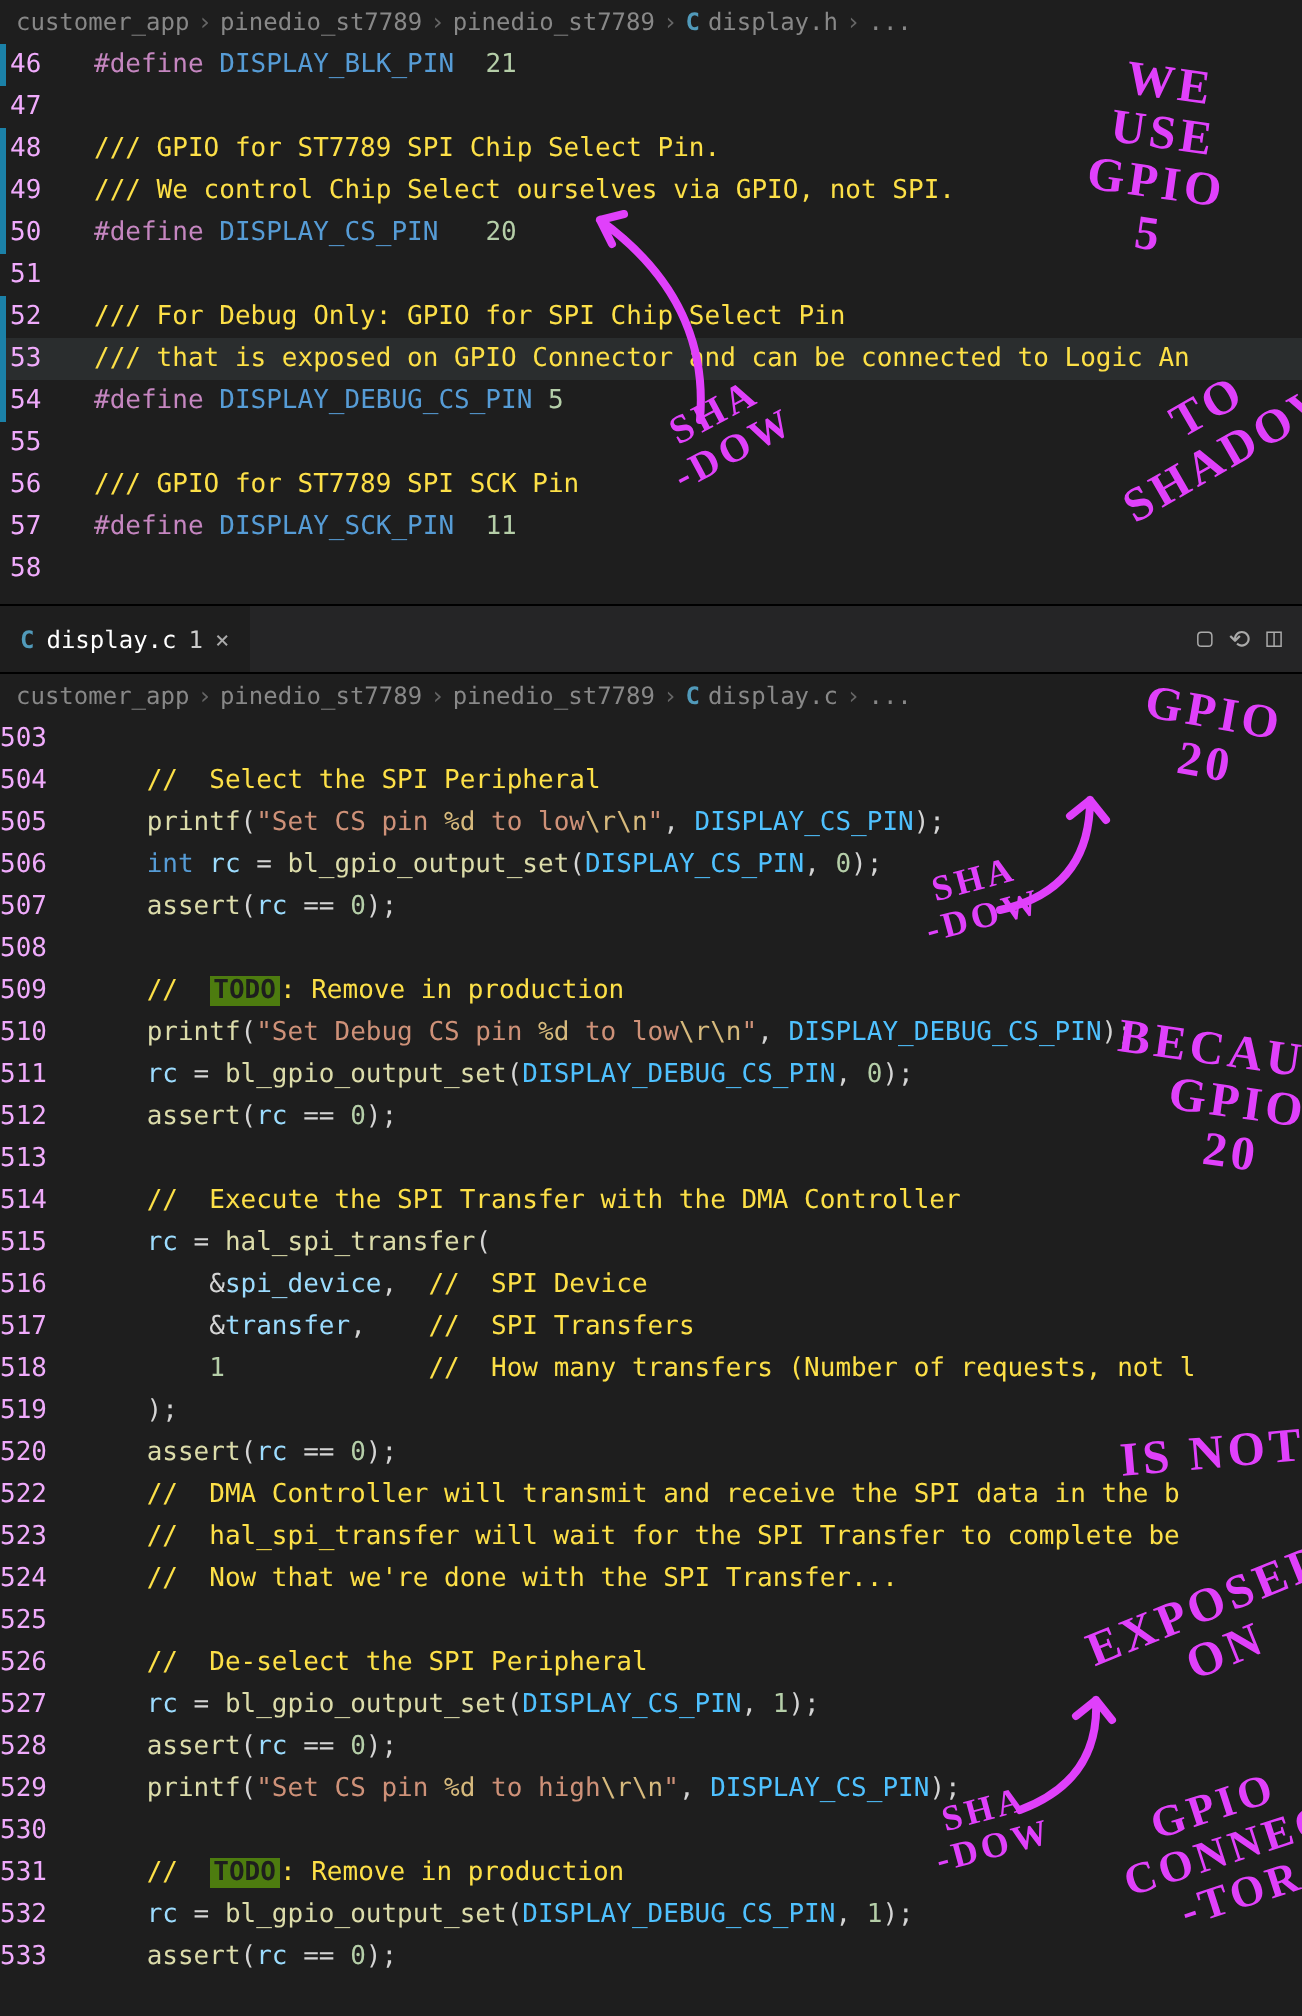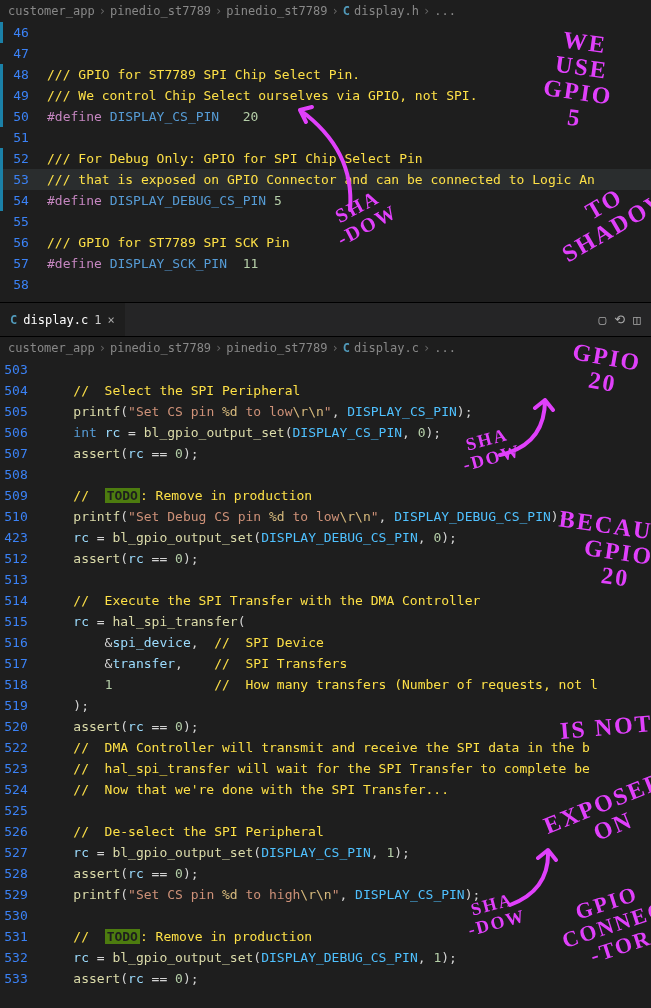--- a/index.html
+++ b/index.html
@@ -20,22 +20,22 @@
   padding: 4px 8px;
   font-size: 12px;
   color: #888;
   background: #1e1e1e;
   white-space: nowrap;
 }
 .breadcrumb .sep { color: #666; }
 .breadcrumb .c-icon { color: #519aba; font-weight: bold; }
 .gutter {
   width: 42px;
-  text-align: center;
-  color: #3b82f6;
+  text-align: left;
+  color: #f0abfc;
   padding-right: 10px;
   flex-shrink: 0;
   user-select: none;
 }
 .code-line {
   display: flex;
   min-height: 21px;
   line-height: 21px;
   white-space: pre;
 }
@@ -125,21 +125,21 @@
   <span class="sep">›</span>
   <span>pinedio_st7789</span>
   <span class="sep">›</span>
   <span class="c-icon">C</span>
   <span>display.h</span>
   <span class="sep">›</span>
   <span>...</span>
 </div>
 
 <div class="pane1" id="pane1">
-    <div class="code-line"><div class="git-bar git-mod"></div><div class="gutter">46</div></div>
+    <div class="code-line"><div class="git-bar git-mod"></div><div class="gutter">46</div><div><span class="tok-macro">#define</span><span class="tok-plain"> </span><span class="tok-macroname">DISPLAY_BLK_PIN</span><span class="tok-plain">  </span><span class="tok-num">21</span></div></div>
     <div class="code-line"><div class="git-bar git-none"></div><div class="gutter">47</div><div></div></div>
     <div class="code-line"><div class="git-bar git-mod"></div><div class="gutter">48</div><div><span class="tok-comment">/// GPIO for ST7789 SPI Chip Select Pin.</span></div></div>
     <div class="code-line"><div class="git-bar git-mod"></div><div class="gutter">49</div><div><span class="tok-comment">/// We control Chip Select ourselves via GPIO, not SPI.</span></div></div>
     <div class="code-line"><div class="git-bar git-mod"></div><div class="gutter">50</div><div><span class="tok-macro">#define</span><span class="tok-plain"> </span><span class="tok-macroname">DISPLAY_CS_PIN</span><span class="tok-plain">   </span><span class="tok-num">20</span></div></div>
     <div class="code-line"><div class="git-bar git-none"></div><div class="gutter">51</div><div></div></div>
     <div class="code-line"><div class="git-bar git-mod"></div><div class="gutter">52</div><div><span class="tok-comment">/// For Debug Only: GPIO for SPI Chip Select Pin</span></div></div>
     <div class="code-line hl-line"><div class="git-bar git-mod"></div><div class="gutter">53</div><div><span class="tok-comment">/// that is exposed on GPIO Connector and can be connected to Logic An</span></div></div>
     <div class="code-line"><div class="git-bar git-mod"></div><div class="gutter">54</div><div><span class="tok-macro">#define</span><span class="tok-plain"> </span><span class="tok-macroname">DISPLAY_DEBUG_CS_PIN</span><span class="tok-plain"> </span><span class="tok-num">5</span></div></div>
     <div class="code-line"><div class="git-bar git-none"></div><div class="gutter">55</div><div></div></div>
     <div class="code-line"><div class="git-bar git-none"></div><div class="gutter">56</div><div><span class="tok-comment">/// GPIO for ST7789 SPI SCK Pin</span></div></div>
@@ -176,21 +176,21 @@
 
 <div class="pane2" id="pane2">
     <div class="code-line"><div class="gutter">503</div><div></div></div>
     <div class="code-line"><div class="gutter">504</div><div><span class="tok-plain">    </span><span class="tok-comment">//  Select the SPI Peripheral</span></div></div>
     <div class="code-line"><div class="gutter">505</div><div><span class="tok-plain">    </span><span class="tok-fn">printf</span><span class="tok-plain">(</span><span class="tok-str">"Set CS pin </span><span class="tok-escape">%d</span><span class="tok-str"> to low</span><span class="tok-escape">\r\n</span><span class="tok-str">"</span><span class="tok-plain">, </span><span class="tok-const">DISPLAY_CS_PIN</span><span class="tok-plain">);</span></div></div>
     <div class="code-line"><div class="gutter">506</div><div><span class="tok-plain">    </span><span class="tok-kw">int</span><span class="tok-plain"> </span><span class="tok-var">rc</span><span class="tok-plain"> = </span><span class="tok-fn">bl_gpio_output_set</span><span class="tok-plain">(</span><span class="tok-const">DISPLAY_CS_PIN</span><span class="tok-plain">, </span><span class="tok-num">0</span><span class="tok-plain">);</span></div></div>
     <div class="code-line"><div class="gutter">507</div><div><span class="tok-plain">    </span><span class="tok-fn">assert</span><span class="tok-plain">(</span><span class="tok-var">rc</span><span class="tok-plain"> == </span><span class="tok-num">0</span><span class="tok-plain">);</span></div></div>
     <div class="code-line"><div class="gutter">508</div><div></div></div>
     <div class="code-line"><div class="gutter">509</div><div><span class="tok-plain">    </span><span class="tok-comment">//  </span><span class="tok-todo">TODO</span><span class="tok-comment">: Remove in production</span></div></div>
     <div class="code-line"><div class="gutter">510</div><div><span class="tok-plain">    </span><span class="tok-fn">printf</span><span class="tok-plain">(</span><span class="tok-str">"Set Debug CS pin </span><span class="tok-escape">%d</span><span class="tok-str"> to low</span><span class="tok-escape">\r\n</span><span class="tok-str">"</span><span class="tok-plain">, </span><span class="tok-const">DISPLAY_DEBUG_CS_PIN</span><span class="tok-plain">);</span></div></div>
-    <div class="code-line"><div class="gutter">423</div><div><span class="tok-plain">    </span><span class="tok-var">rc</span><span class="tok-plain"> = </span><span class="tok-fn">bl_gpio_output_set</span><span class="tok-plain">(</span><span class="tok-const">DISPLAY_DEBUG_CS_PIN</span><span class="tok-plain">, </span><span class="tok-num">0</span><span class="tok-plain">);</span></div></div>
+    <div class="code-line"><div class="gutter">511</div><div><span class="tok-plain">    </span><span class="tok-var">rc</span><span class="tok-plain"> = </span><span class="tok-fn">bl_gpio_output_set</span><span class="tok-plain">(</span><span class="tok-const">DISPLAY_DEBUG_CS_PIN</span><span class="tok-plain">, </span><span class="tok-num">0</span><span class="tok-plain">);</span></div></div>
     <div class="code-line"><div class="gutter">512</div><div><span class="tok-plain">    </span><span class="tok-fn">assert</span><span class="tok-plain">(</span><span class="tok-var">rc</span><span class="tok-plain"> == </span><span class="tok-num">0</span><span class="tok-plain">);</span></div></div>
     <div class="code-line"><div class="gutter">513</div><div></div></div>
     <div class="code-line"><div class="gutter">514</div><div><span class="tok-plain">    </span><span class="tok-comment">//  Execute the SPI Transfer with the DMA Controller</span></div></div>
     <div class="code-line"><div class="gutter">515</div><div><span class="tok-plain">    </span><span class="tok-var">rc</span><span class="tok-plain"> = </span><span class="tok-fn">hal_spi_transfer</span><span class="tok-plain">(</span></div></div>
     <div class="code-line"><div class="gutter">516</div><div><span class="tok-plain">        &amp;</span><span class="tok-var">spi_device</span><span class="tok-plain">,  </span><span class="tok-comment">//  SPI Device</span></div></div>
     <div class="code-line"><div class="gutter">517</div><div><span class="tok-plain">        &amp;</span><span class="tok-var">transfer</span><span class="tok-plain">,    </span><span class="tok-comment">//  SPI Transfers</span></div></div>
     <div class="code-line"><div class="gutter">518</div><div><span class="tok-plain">        </span><span class="tok-num">1</span><span class="tok-plain">             </span><span class="tok-comment">//  How many transfers (Number of requests, not l</span></div></div>
     <div class="code-line"><div class="gutter">519</div><div><span class="tok-plain">    );</span></div></div>
     <div class="code-line"><div class="gutter">520</div><div><span class="tok-plain">    </span><span class="tok-fn">assert</span><span class="tok-plain">(</span><span class="tok-var">rc</span><span class="tok-plain"> == </span><span class="tok-num">0</span><span class="tok-plain">);</span></div></div>
     <div class="code-line"><div class="gutter">522</div><div><span class="tok-plain">    </span><span class="tok-comment">//  DMA Controller will transmit and receive the SPI data in the b</span></div></div>

